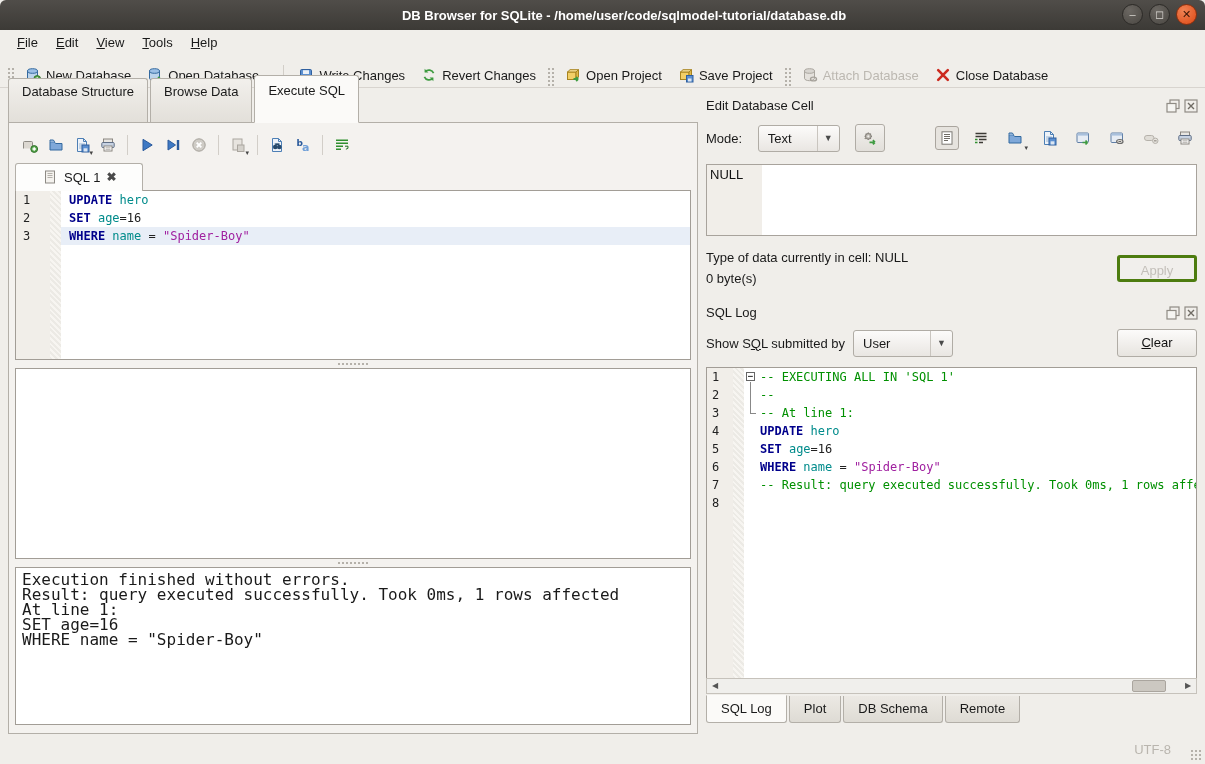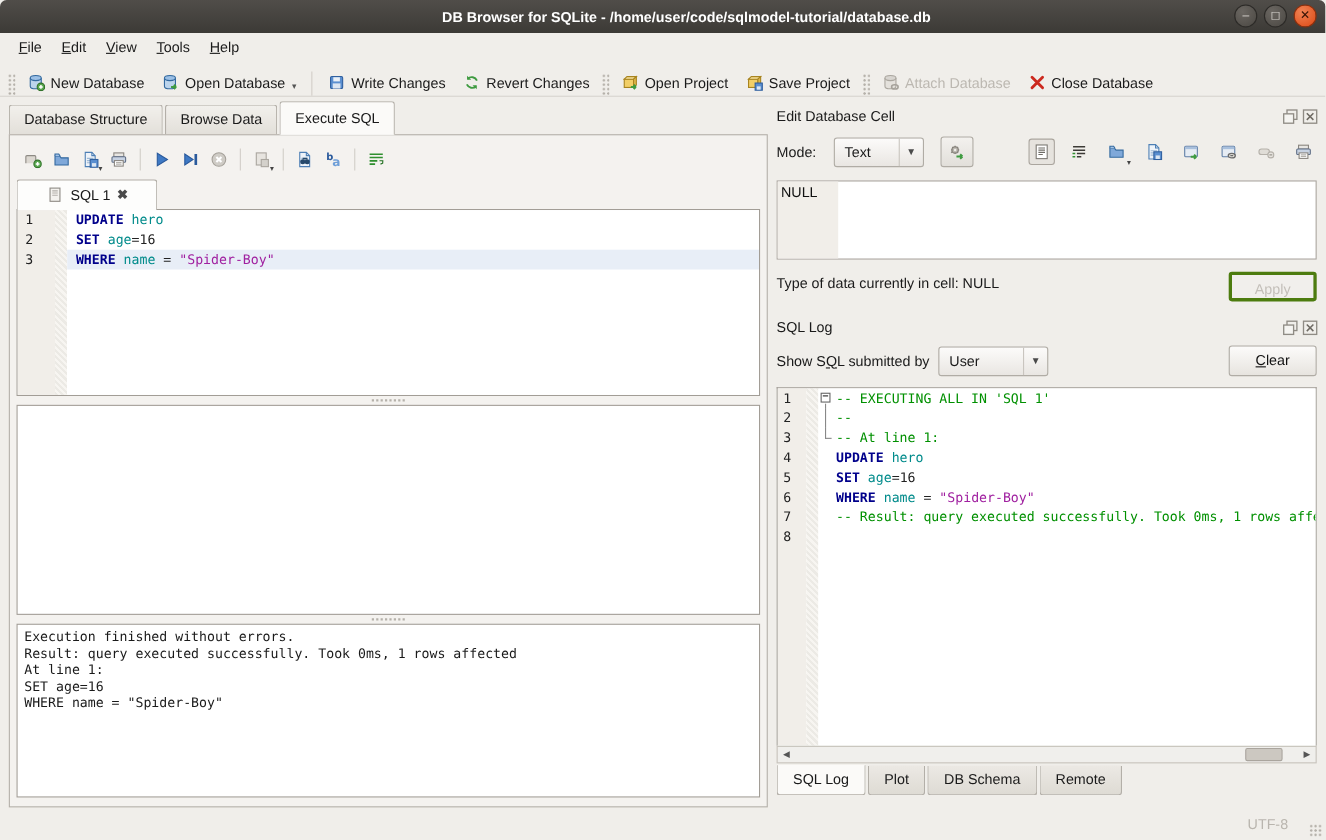--- a/index.html
+++ b/index.html
@@ -39,21 +39,21 @@
   .tb-btn { display:flex; align-items:center; gap:5px; padding:4px 8px; border-radius:3px; }
   .tb-btn .lbl { white-space:nowrap; }
   .tb-btn.disabled .lbl { color:#bcb8b1; }
   .tb-btn .caret { font-size:8px; color:#555; margin-left:1px; align-self:flex-end; }
   .icon16 { width:16px; height:16px; flex:none; display:inline-block; }
 
   
   .mainarea { flex:1; display:flex; min-height:0; padding-top:4px; }
   .left-col { width:698px; flex:none; display:flex; flex-direction:column; padding-left:8px; }
   .tabbar { display:flex; height:30px; flex:none; align-items:flex-end; }
-  .mtab { padding:5px 13px 7px; border:1px solid #b3afa8; border-bottom:none; margin-right:2px;
+  .mtab { padding:5px 13px 24px; border:1px solid #b3afa8; border-bottom:none; margin-right:2px;
     background:linear-gradient(#f2f0ec,#e2dfd9); border-top-left-radius:3px; border-top-right-radius:3px;
     position:relative; top:1px; }
   .mtab.active { background:#fbfaf8; padding-top:7px; z-index:3; border-bottom:1px solid #fbfaf8; }
   .left-frame { flex:1; border:1px solid #b3afa8; background:#f4f2ef; padding:6px 6px 8px;
     display:flex; flex-direction:column; min-height:0; z-index:2; }
 
   
   .sqltb { height:32px; flex:none; display:flex; align-items:center; gap:4px; padding:2px 4px; }
   .sqltb .tb-sep { height:20px; margin:0 4px; }
   .sico { width:22px; height:22px; display:flex; align-items:center; justify-content:center; border-radius:3px; position:relative; }
@@ -83,21 +83,21 @@
   .tk-com { color:var(--com); }
   .tk-num { color:#222; }
   .tk-pl { color:#222; }
 
   .vsplit { height:8px; flex:none; display:flex; align-items:center; justify-content:center; }
   .vsplit i { width:30px; border-top:2px dotted #b5b1aa; }
 
   .results-box { flex:1; border:1px solid #a29d96; background:#fff; min-height:60px; }
 
   .execlog-box { height:158px; flex:none; border:1px solid #a29d96; background:#fff; overflow:hidden;
-    font-family:"DejaVu Sans Mono", monospace; font-size:12px; padding:4px 6px; }
+    font-family:"DejaVu Sans Mono", monospace; font-size:16px; padding:4px 6px; }
   .execlog-box div { height:15px; line-height:15px; white-space:pre; }
 
   
   .right-col { flex:1; display:flex; flex-direction:column; padding:2px 8px 0 8px; min-width:0; }
   .dock-head { height:22px; flex:none; display:flex; align-items:center; }
   .dock-head .dtitle { flex:1; font-size:13px; color:#1a1a1a; }
   .dock-ico { width:14px; height:14px; margin-left:4px; }
 
   .mode-row { height:32px; flex:none; display:flex; align-items:center; margin-top:6px;justify-content:space-between; }
   .mode-row .mlabel { margin-right:8px; }
@@ -483,20 +483,21 @@
           </div>
       </div>
 
       <div class="cell-box">
         <div class="cell-gutter">NULL</div>
       </div>
 
       <div class="cell-info">
         <div class="lines">
           <div>Type of data currently in cell: NULL</div>
+          <div>0 byte(s)</div>
         </div>
         <div class="apply-btn">Apply</div>
       </div>
 
       <div class="dock-head sqllog-head">
         <span class="dtitle">SQL Log</span>
         <span class="dock-ico" id="float2"><svg width="16" height="16" viewBox="0 0 16 16">
               <rect x="5" y="2" width="9" height="8.5" fill="none" stroke="#8f8b84" stroke-width="1.2"></rect>
               <rect x="2" y="5.5" width="9" height="8.5" fill="#f5f4f1" stroke="#8f8b84" stroke-width="1.2"></rect>
             </svg></span>

